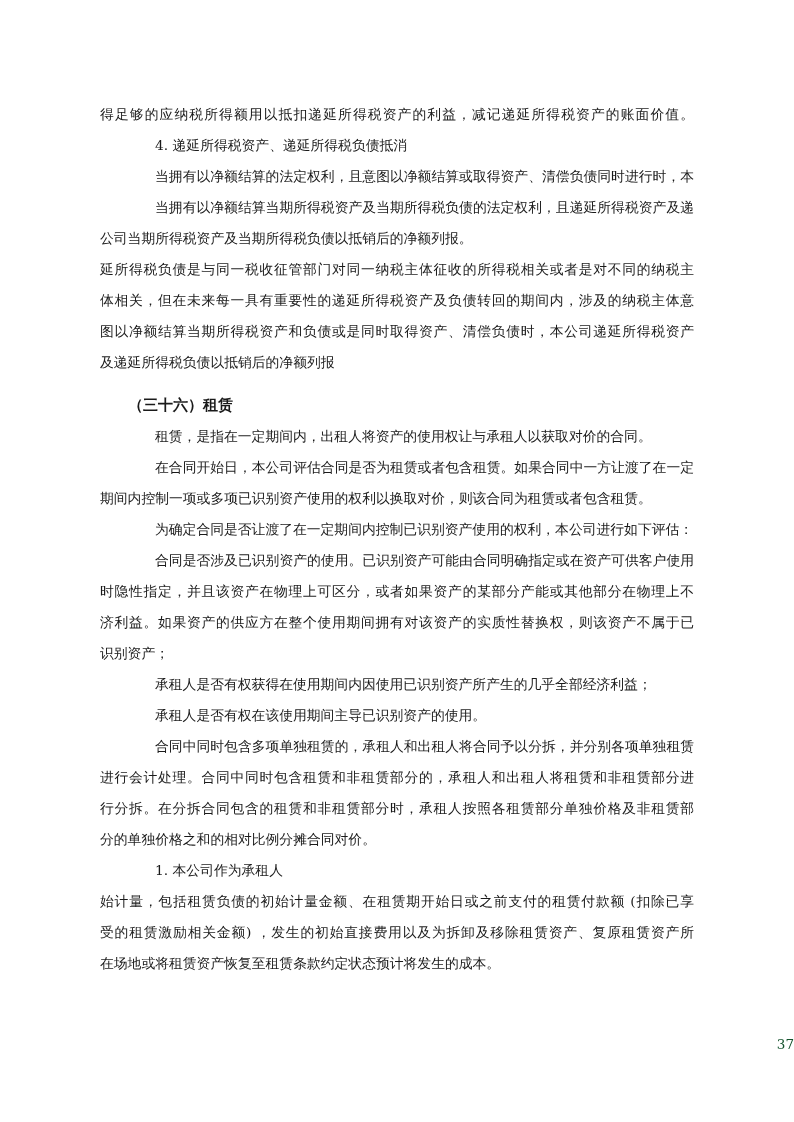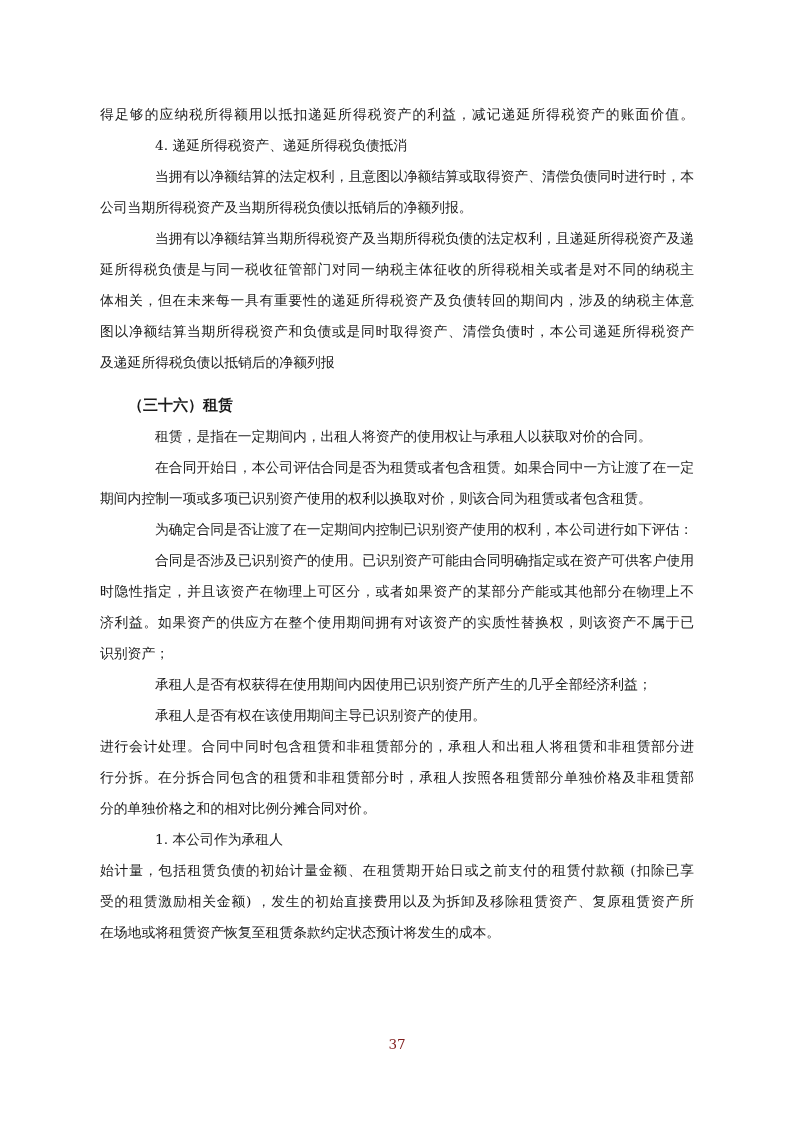--- a/index.html
+++ b/index.html
@@ -45,51 +45,52 @@
     padding-left: 28px;
     margin-top: 12px;
     text-align: left;
     text-align-last: left;
   }
   .page-number {
     position: absolute;
     left: 0;
     top: 1034px;
     width: 794px;
-    text-align: center;
+    text-align: right;
     font-size: 13.5px;
     line-height: 20px;
-    color: #7f1d1d;
+    color: #14532d;
   }
 </style>
 </head>
 <body>
 
 <div class="page">
   <div class="textblock">
     <div class="line stretch">得足够的应纳税所得额用以抵扣递延所得税资产的利益，减记递延所得税资产的账面价值。</div>
     <div class="line indent">4. 递延所得税资产、递延所得税负债抵消</div>
     <div class="line indent stretch">当拥有以净额结算的法定权利，且意图以净额结算或取得资产、清偿负债同时进行时，本</div>
+    <div class="line indent stretch">当拥有以净额结算当期所得税资产及当期所得税负债的法定权利，且递延所得税资产及递</div>
     <div class="line">公司当期所得税资产及当期所得税负债以抵销后的净额列报。</div>
-    <div class="line indent stretch">当拥有以净额结算当期所得税资产及当期所得税负债的法定权利，且递延所得税资产及递</div>
     <div class="line stretch">延所得税负债是与同一税收征管部门对同一纳税主体征收的所得税相关或者是对不同的纳税主</div>
     <div class="line stretch">体相关，但在未来每一具有重要性的递延所得税资产及负债转回的期间内，涉及的纳税主体意</div>
     <div class="line stretch">图以净额结算当期所得税资产和负债或是同时取得资产、清偿负债时，本公司递延所得税资产</div>
     <div class="line">及递延所得税负债以抵销后的净额列报</div>
     <div class="line heading">（三十六）租赁</div>
     <div class="line indent">租赁，是指在一定期间内，出租人将资产的使用权让与承租人以获取对价的合同。</div>
     <div class="line indent stretch">在合同开始日，本公司评估合同是否为租赁或者包含租赁。如果合同中一方让渡了在一定</div>
     <div class="line">期间内控制一项或多项已识别资产使用的权利以换取对价，则该合同为租赁或者包含租赁。</div>
     <div class="line indent">为确定合同是否让渡了在一定期间内控制已识别资产使用的权利，本公司进行如下评估：</div>
     <div class="line indent stretch">合同是否涉及已识别资产的使用。已识别资产可能由合同明确指定或在资产可供客户使用</div>
     <div class="line stretch">时隐性指定，并且该资产在物理上可区分，或者如果资产的某部分产能或其他部分在物理上不</div>
     <div class="line stretch">济利益。如果资产的供应方在整个使用期间拥有对该资产的实质性替换权，则该资产不属于已</div>
     <div class="line">识别资产；</div>
     <div class="line indent">承租人是否有权获得在使用期间内因使用已识别资产所产生的几乎全部经济利益；</div>
     <div class="line indent">承租人是否有权在该使用期间主导已识别资产的使用。</div>
+    <div class="line indent stretch">合同中同时包含多项单独租赁的，承租人和出租人将合同予以分拆，并分别各项单独租赁</div>
     <div class="line stretch">进行会计处理。合同中同时包含租赁和非租赁部分的，承租人和出租人将租赁和非租赁部分进</div>
     <div class="line stretch">行分拆。在分拆合同包含的租赁和非租赁部分时，承租人按照各租赁部分单独价格及非租赁部</div>
     <div class="line">分的单独价格之和的相对比例分摊合同对价。</div>
     <div class="line indent">1. 本公司作为承租人</div>
     <div class="line stretch">始计量，包括租赁负债的初始计量金额、在租赁期开始日或之前支付的租赁付款额 (扣除已享</div>
     <div class="line stretch">受的租赁激励相关金额) ，发生的初始直接费用以及为拆卸及移除租赁资产、复原租赁资产所</div>
     <div class="line">在场地或将租赁资产恢复至租赁条款约定状态预计将发生的成本。</div>
   </div>
   <div class="page-number">37</div>
 </div>

